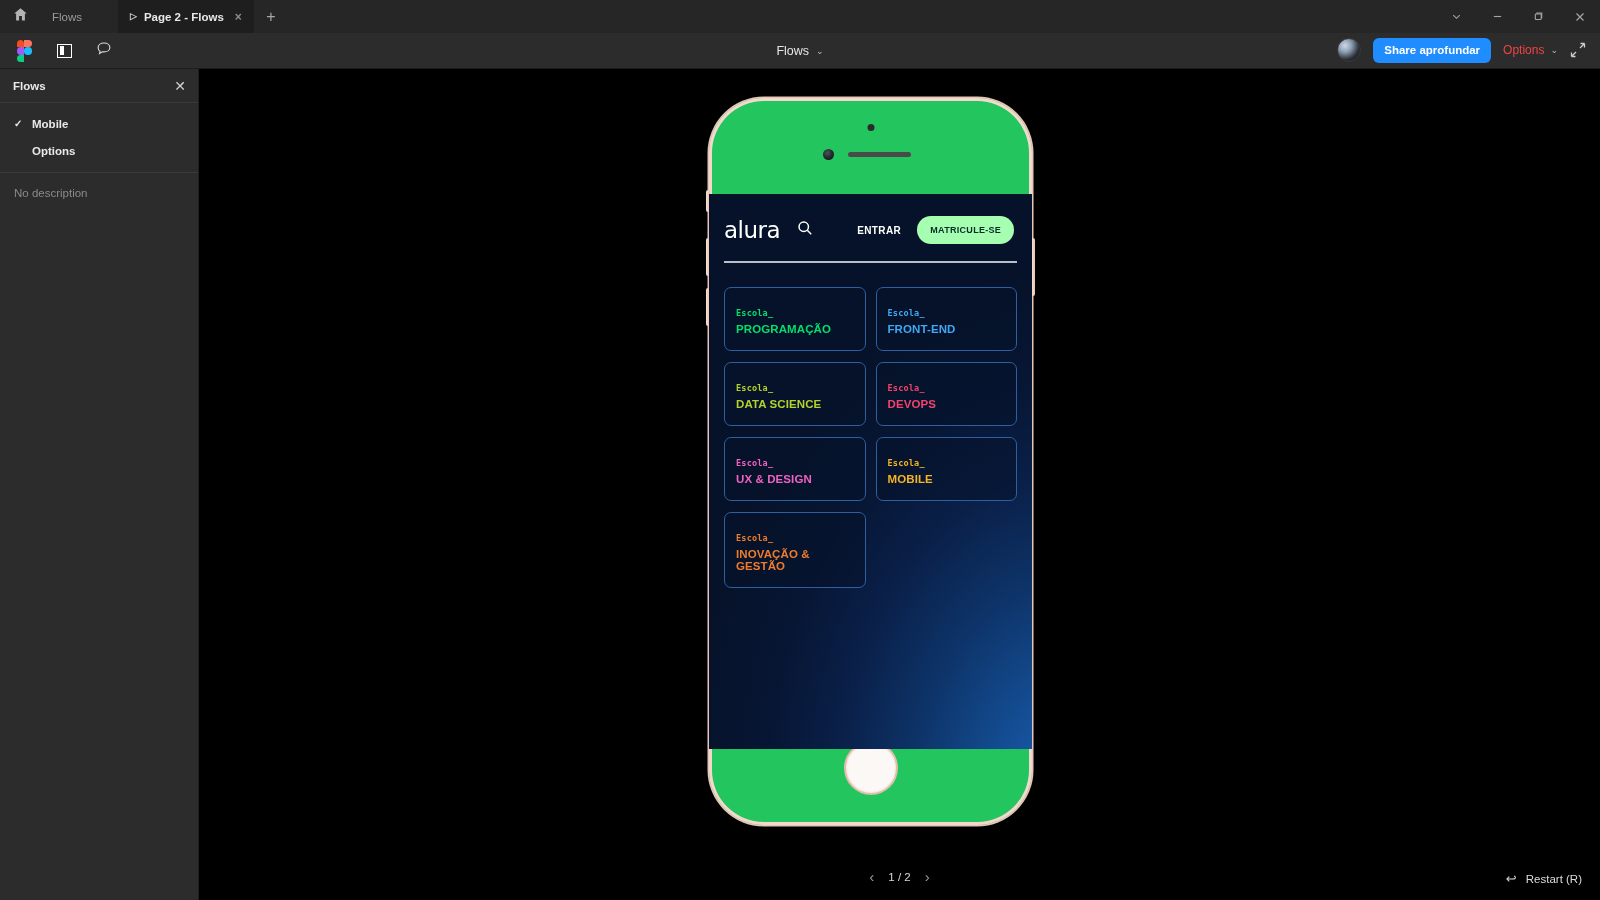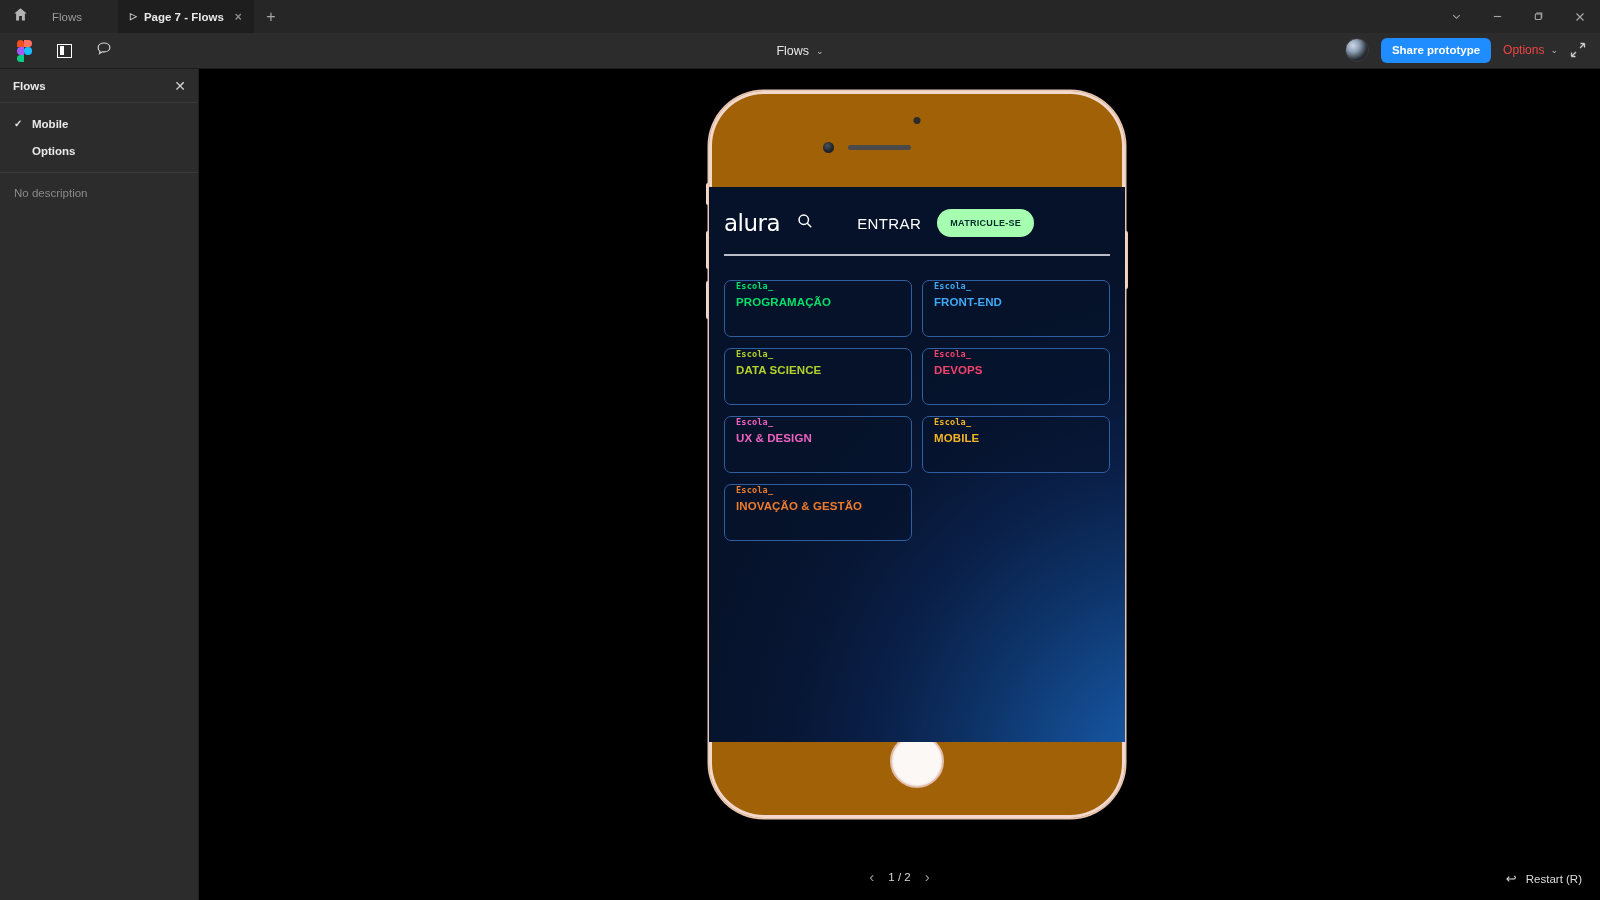--- a/index.html
+++ b/index.html
@@ -131,23 +131,23 @@
   .sb-item .ck { width: 18px; font-size: 10px; color:#e9e9e9; }
   .sb-desc { padding: 14px 14px; font-size: 11.5px; color: #8a8a8a; }
 
   
   .canvas {
     flex: 1; background: #000; position: relative; overflow: hidden;
   }
 
   
   .phone {
-    position: absolute; left: 510px; top: 22px;
-    width: 416px; height: 727px;
-    background: #a16207;
+    position: absolute; left: 510px; top: 29px;
+    width: 323px; height: 727px;
+    background: #22c55e;
     border-radius: 55px;
     box-shadow: inset 0 0 0 3px #f3d9cd, 0 0 0 1.5px #e8c6b6;
   }
   .phone::before { 
     content:''; position:absolute; inset:-2px; border-radius:57px;
     background: linear-gradient(145deg,#f7e0d4,#e9c3b2 40%,#f8e6dc 70%,#e4bba7);
     z-index:-1;
   }
   .btn-side {
     position:absolute; background: linear-gradient(90deg,#f6ded2,#e9c2b0);
@@ -194,21 +194,21 @@
 
   .site-head { padding: 22px 15px 0 15px; }
   .site-top { display:flex; align-items:center; gap:0; }
   .alura-logo {
     font-size: 23px; color:#fff; letter-spacing: -0.5px;
     font-family: "DejaVu Sans", sans-serif; font-weight: 400;
   }
   .search-ico { margin-left: 17px; }
   .search-ico svg { width:16px; height:16px; stroke:#fff; fill:none; stroke-width:1.7; }
   .entrar {
-    margin-left: 20px; font-size: 15px; color:#fff; font-weight:normal;
+    margin-left: 20px; font-size: 10px; color:#fff; font-weight:bold;
     letter-spacing: 0.4px;
     padding-left: 24px;
   }
   .matricule {
     margin-left: 16px; background:#a6ffb0; color:#062b2b;
     font-size: 9px; font-weight: bold; letter-spacing:0.3px;
     padding: 9px 13px; border-radius: 20px; white-space:nowrap;
   }
   .nav-rule { height:1px; background:#d9dde4; margin: 17px 0 0 0; opacity:.85; }
   .site-nav {
@@ -230,21 +230,21 @@
   }
 
   .cards {
     margin: 24px 15px 0 15px;
     display: grid; grid-template-columns: 1fr 1fr;
     gap: 11px 10px;
   }
   .card {
     border:1px solid #2f5fa0; border-radius: 7px;
     background: rgba(5,18,42,0.55);
-    padding: 0 11px 15px 11px;
+    padding: 20px 11px 15px 11px;
     min-height: 57px;
   }
   .card .esc {
     font-family: "DejaVu Sans Mono", monospace;
     font-size: 8.5px; font-weight: bold; letter-spacing:.2px;
   }
   .card .nm {
     margin-top: 5px; font-size: 11.5px; font-weight: bold; letter-spacing:.1px;
   }
 
@@ -273,21 +273,21 @@
         </svg>
     </span>
   </div>
 
   <div class="tb-tab inactive">
     <span>Flows</span>
   </div>
 
   <div class="tb-tab active">
     <span class="play-ico">▷</span>
-    <span>Page 7 - Flows</span>
+    <span>Page 2 - Flows</span>
     <span class="tab-close">×</span>
   </div>
 
   <div class="tb-plus">+</div>
 
   <div class="tb-spacer"></div>
 
   <div class="win-btn">
     <svg viewBox="0 0 12 12">
         <path d="M2.5 4.5 6 8l3.5-3.5"></path>
@@ -334,21 +334,21 @@
     </div>
   </div>
 
   <div class="tool-center">
     <span class="ttl">Flows</span>
     <span class="chev">⌄</span>
   </div>
 
   <div class="tool-right">
     <div class="avatar"></div>
-    <div class="share-btn">Share prototype</div>
+    <div class="share-btn">Share aprofundar</div>
     <div class="options-wrap">
       <span class="olbl">Options</span>
       <span class="chev">⌄</span>
     </div>
     <div class="fullscreen-ico">
       <span>
         <svg viewBox="0 0 16 16">
             <path d="M14.5 1.5 10 6M14.5 1.5h-4M14.5 1.5v4M1.5 14.5 6 10M1.5 14.5h4M1.5 14.5v-4"></path>
           </svg>
       </span>

